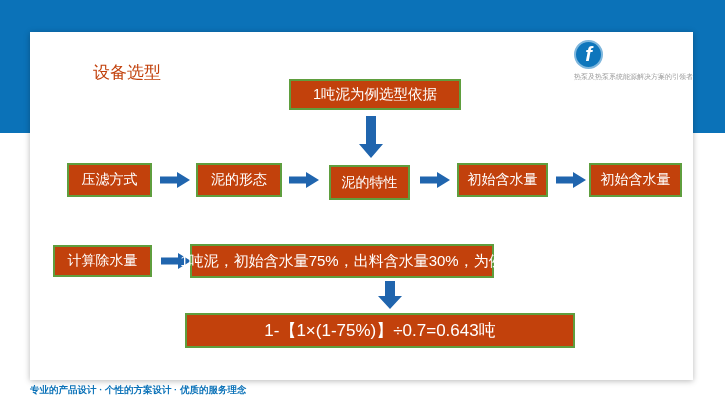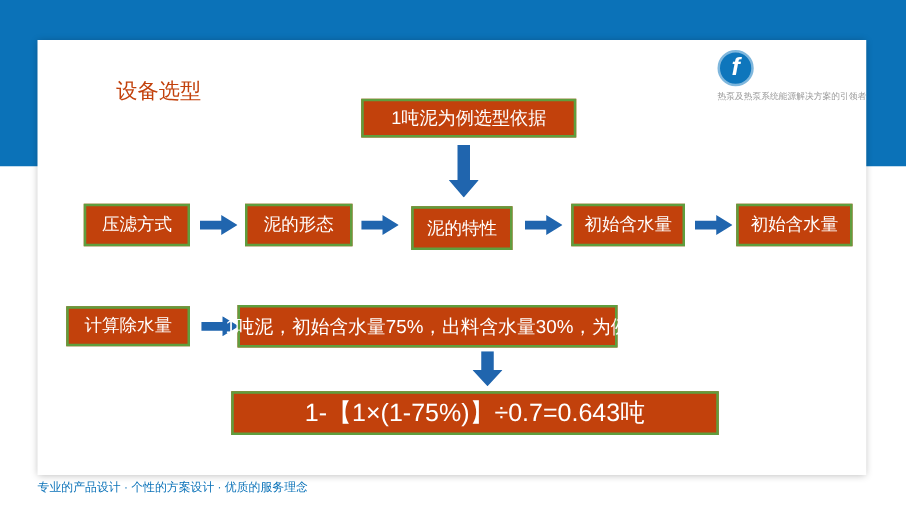--- a/index.html
+++ b/index.html
@@ -23,29 +23,29 @@
         color:#ffffff;display:flex;align-items:center;justify-content:center;
         font-size:14px;white-space:nowrap;}
   .top-box{left:259px;top:47px;width:172px;height:31px;font-size:14.5px;}
   .b1{left:37px;top:131px;width:85px;height:34px;}
   .b2{left:166px;top:131px;width:86px;height:34px;}
   .b3{left:299px;top:133px;width:81px;height:35px;}
   .b4{left:427px;top:131px;width:91px;height:34px;}
   .b5{left:559px;top:131px;width:93px;height:34px;}
   .calc-box{left:23px;top:213px;width:99px;height:32px;}
   .long-box{left:160px;top:212px;width:304px;height:34px;font-size:15px;}
-  .formula-box{left:155px;top:281px;width:390px;height:35px;font-size:20px;}
+  .formula-box{left:155px;top:281px;width:390px;height:35px;font-size:17px;}
   
   .arrow{position:absolute;line-height:0;}
   .arrow svg{display:block;}
   .arrow path{fill:#2065ae;}
   .ha1{left:130px;top:140px;} .ha2{left:259px;top:140px;} .ha3{left:390px;top:140px;}
   .ha4{left:526px;top:140px;} .ha5{left:131px;top:221px;}
   .va1{left:329px;top:84px;} .va2{left:348px;top:249px;}
-  .footer{position:absolute;left:30px;top:384px;font-size:9.5px;font-weight:normal;color:#0b72b8;}
+  .footer{position:absolute;left:30px;top:384px;font-size:9.5px;font-weight:bold;color:#0b72b8;}
 </style>
 </head>
 <body>
 
 <div class="page">
   <div class="header-band"></div>
 
   <div class="card">
     <h1 class="title">设备选型</h1>
 

